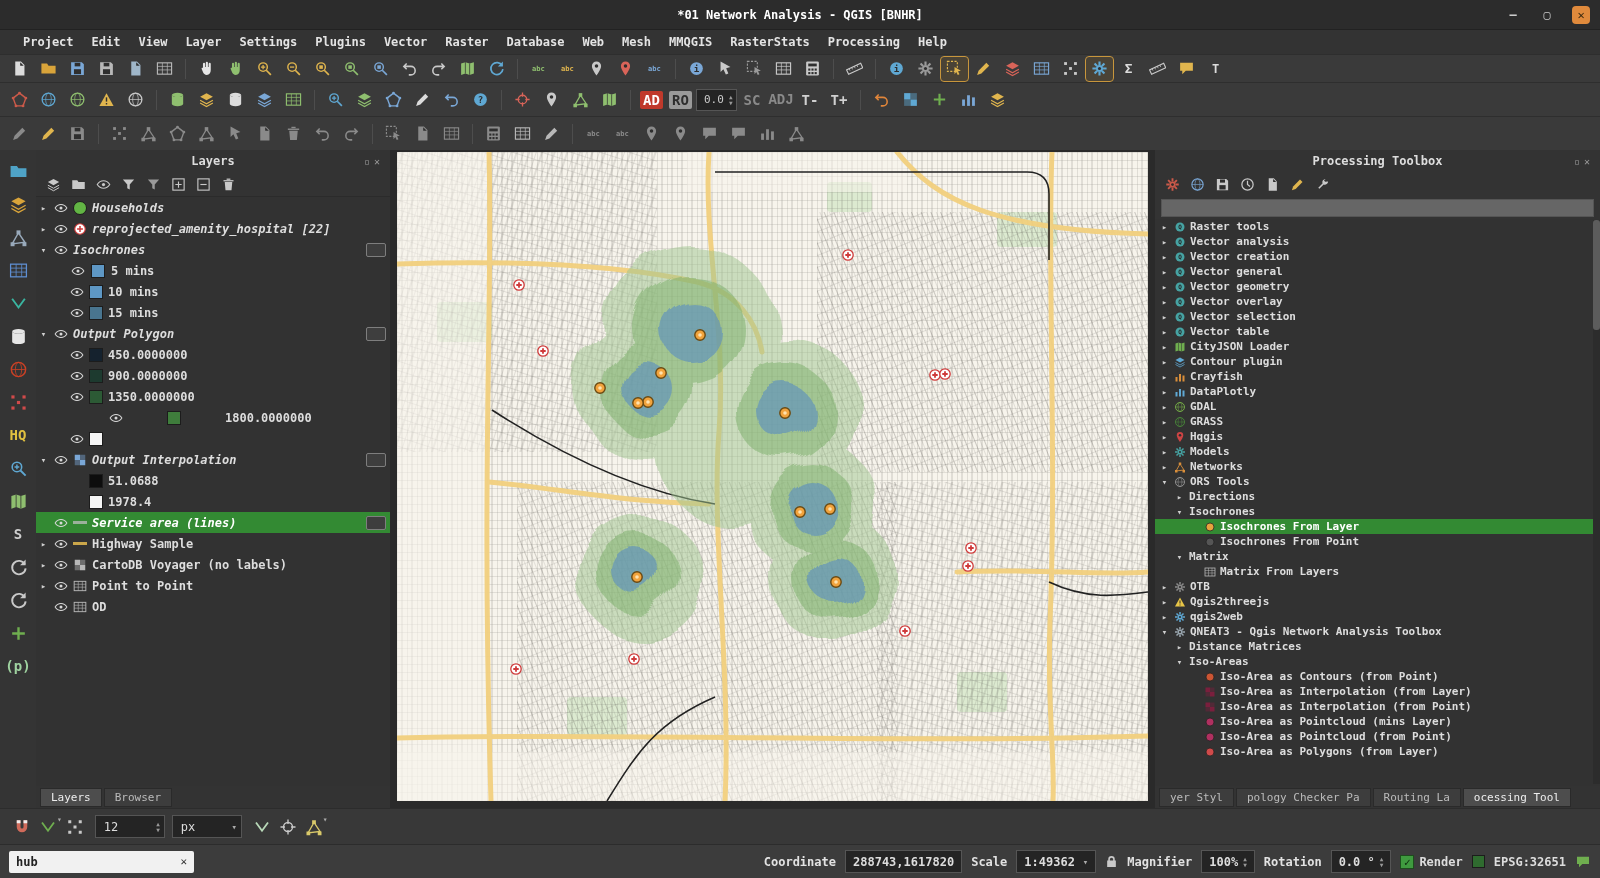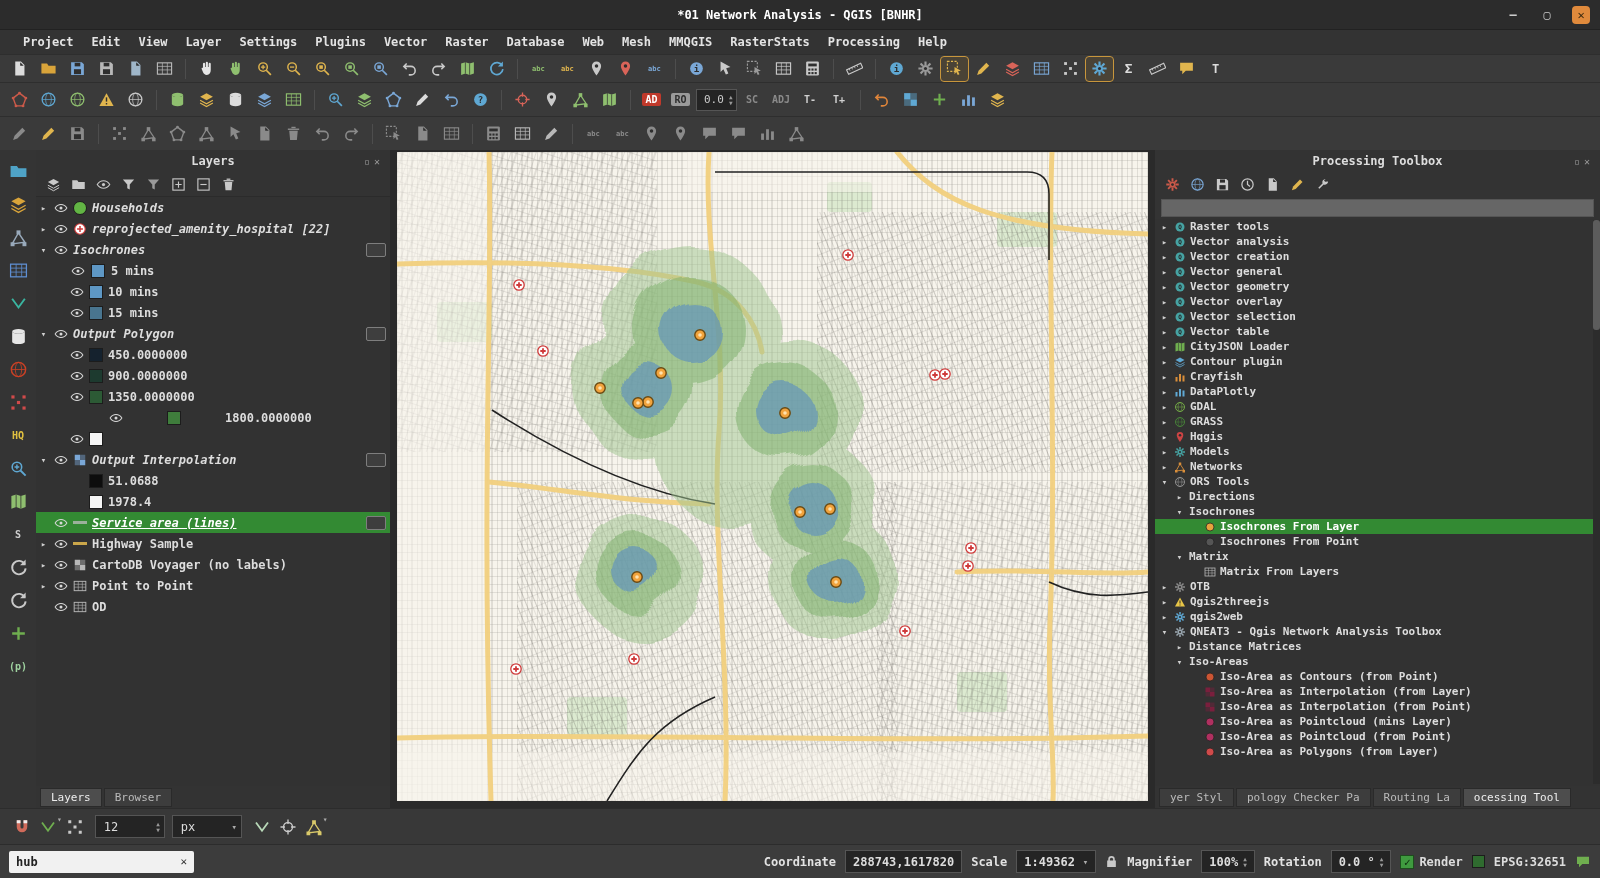--- a/index.html
+++ b/index.html
@@ -12,21 +12,21 @@
   .winbtn{width:18px;height:18px;display:flex;align-items:center;justify-content:center;color:#ccc;font-size:12px}
   .winbtn.close{background:#e08a3c;border-radius:4px;color:#3a2a10;font-weight:bold}
   #menubar{height:24px;background:#333;display:flex;align-items:center;padding-left:14px;font-weight:bold}
   .menu-item{padding:2px 9px;color:#e4e4e4}
   .toolbar{display:flex;align-items:center;background:#3a3a3a;border-top:1px solid #2e2e2e;padding:0 6px;gap:2px}
   #tb1{height:28px}#tb2{height:34px}#tb3{height:34px}
   .tbico{width:27px;height:24px;display:flex;align-items:center;justify-content:center;border-radius:3px;flex:0 0 auto}
   .tbico svg{width:17px;height:17px}
   .tbico.boxed{outline:1px solid #c8963c;background:#4a4336}
   .tbsep{width:1px;height:20px;background:#4d4d4d;margin:0 5px;flex:0 0 auto}
-  .badge{border-radius:2px;padding:1px 3px;font-size:10px;font-weight:bold;white-space:nowrap}
+  .badge{border-radius:2px;padding:1px 3px;font-size:14px;font-weight:bold;white-space:nowrap}
   .mini-spin{display:flex;align-items:center;background:#242424;border:1px solid #555;height:22px;padding:0 3px 0 7px;color:#ccc;font-size:11px}
   .mini-spin .arrs,.spinarrs{display:flex;flex-direction:column;font-size:6px;line-height:6px;color:#999;margin-left:5px}
   #main{display:flex;height:658px;background:#2a2a2a}
   #dockstrip{width:36px;background:#343434;display:flex;flex-direction:column;align-items:center;padding-top:10px;gap:11px}
   .dock-ico{width:24px;height:22px;display:flex;align-items:center;justify-content:center}
   .dock-ico svg{width:19px;height:19px}
   #left-panel{width:354px;background:#333;display:flex;flex-direction:column;margin-right:7px}
   .panel-head{height:22px;display:flex;align-items:center;justify-content:center;color:#ddd;position:relative;font-weight:bold}
   .panel-head .mini{position:absolute;right:6px;color:#9a9a9a;font-size:10px;letter-spacing:4px}
   .panel-tools{height:24px;display:flex;align-items:center;padding:0 6px;gap:3px}
@@ -37,21 +37,21 @@
   .tb-row{height:15px;display:flex;align-items:center;gap:4px;white-space:nowrap;overflow:hidden;font-size:11px;font-weight:bold}
   .selected{background:var(--sel,#338a33);color:#fff}
   .exp{width:11px;font-size:9px;color:#cfcfcf;text-align:center;flex:0 0 auto}
   .eye{width:14px;height:14px;flex:0 0 auto}
   .eyespacer{width:14px;flex:0 0 auto}
   .swatch{width:14px;height:14px;border:1px solid #1c1c1c;flex:0 0 auto}
   .swatch.circle{border-radius:50%}
   .lyr-ic{width:14px;height:14px;flex:0 0 auto}
   .tbx-ic{width:12px;height:12px;flex:0 0 auto}
   .lab{overflow:hidden}
-  .ital{font-style:italic}.undl{text-decoration:underline}
+  .ital{font-style:italic}.undl{}
   .rowbadge{margin-left:auto;width:20px;height:14px;border:1px solid #7e7e7e;border-radius:2px;background:#3e3e3e;flex:0 0 auto}
   .tabsrow{height:22px;display:flex;gap:2px;padding:1px 4px;background:#333;align-items:center}
   .btab{padding:2px 10px;background:#3d3d3d;border:1px solid #2a2a2a;font-size:11px;color:#bbb;white-space:nowrap}
   .btab.active{background:#4d4d4d;color:#eee}
   #map-wrap{width:751px;background:#2a2a2a;padding-top:2px;flex:0 0 auto}
   #map{display:block;background:#f7f4ec}
   #right-panel{width:445px;background:#333;display:flex;flex-direction:column;margin-left:7px;position:relative}
   .tb-search{height:18px;margin:3px 6px 2px 6px;background:#666;border:1px solid #555;color:#eee;font-family:inherit;font-size:11px;padding:0 4px}
   #toolbox-tree{flex:1;overflow:hidden;background:#323232}
   .tb-scrolltrack{position:absolute;right:0;top:70px;bottom:24px;width:7px;background:#2c2c2c}
@@ -642,21 +642,21 @@
         <span class="arrs">
           <span>▲</span>
           <span>▼</span>
         </span>
       </span>
     </div>
     <div class="tbico">
       <span class="badge" style="background: transparent; color: rgb(138, 138, 138);">SC</span>
     </div>
     <div class="tbico">
-      <span class="badge" style="background: transparent; color: rgb(138, 138, 138);">ADJ</span>
+      <span class="badge" style="background: transparent; color: rgb(138, 138, 138); font-family: Liberation Mono, monospace;">ADJ</span>
     </div>
     <div class="tbico">
       <span class="badge" style="background: transparent; color: rgb(208, 208, 208);">T-</span>
     </div>
     <div class="tbico">
       <span class="badge" style="background: transparent; color: rgb(208, 208, 208);">T+</span>
     </div>
     <div class="tbsep"></div>
     <div class="tbico">
       <svg viewBox="0 0 24 24" style="color: rgb(224, 133, 58);">

